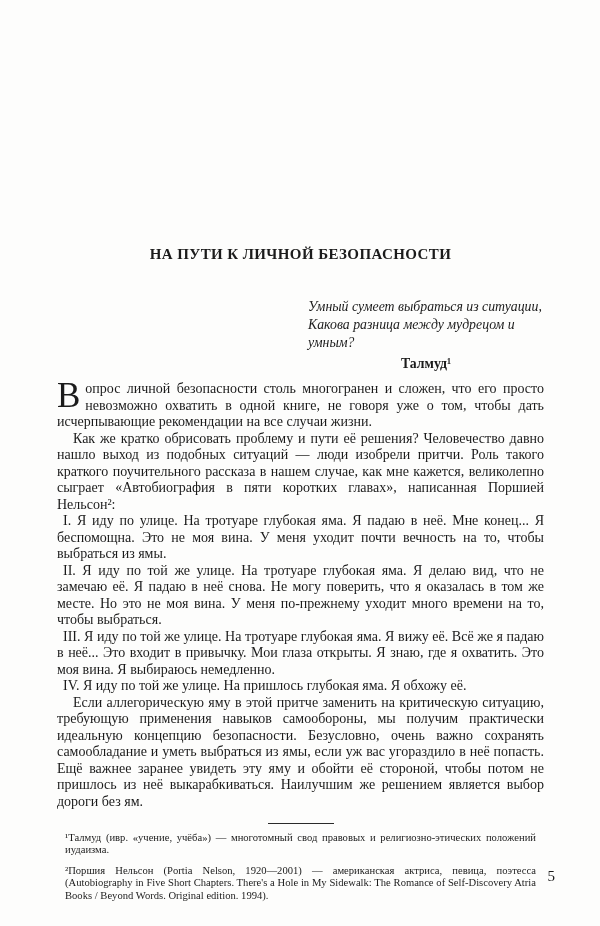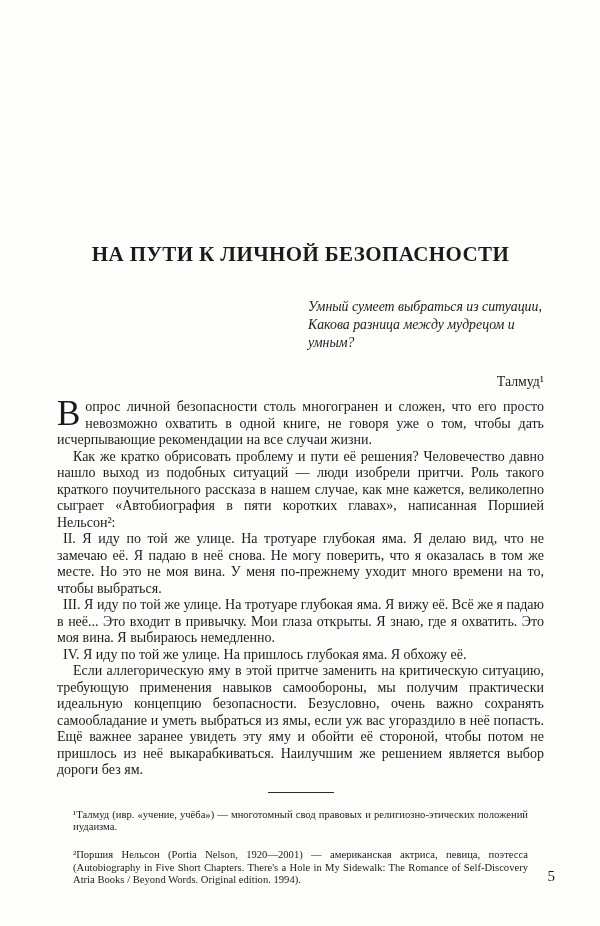--- a/index.html
+++ b/index.html
@@ -12,38 +12,39 @@
     color: #1b1b1b;
   }
   .content {
     position: absolute;
     left: 57px; top: 0;
     width: 487px;
   }
   .chapter-title {
     margin: 241px 0 0 0;
     text-align: center;
-    font-size: 21px;
+    font-size: 15px;
     font-weight: 700;
     letter-spacing: 0.4px;
     line-height: 26px;
   }
   .epigraph {
     margin-top: 31px;
     margin-left: 251px;
     font-style: italic;
     font-size: 13.8px;
     line-height: 18px;
     text-align: left;
   }
   .epigraph-attribution {
-    margin-top: 21px;
+    margin-top: 3px;
     font-style: normal;
-    text-align: right;
+    text-align: center;
     font-size: 13.8px;
+    font-weight: bold;
   }
   .bodytext {
     margin-top: 8px;
     font-size: 14px;
     line-height: 16.5px;
     text-align: justify;
   }
   .para { margin: 0; text-indent: 16px; }
   .para.first { text-indent: 0; }
   .dropcap {
@@ -58,21 +59,21 @@
     width: 66px;
     border: 0;
     border-top: 1.2px solid #2a2a2a;
   }
   .footnotes {
     margin-top: 4px;
     font-size: 10.6px;
     line-height: 12.4px;
     text-align: justify;
   }
-  .footnote { margin: 16px; }
+  .footnote { margin: 8px; }
   .page-number {
     position: absolute;
     top: 868px;
     right: 45px;
     font-size: 15px;
   }
 </style>
 </head>
 <body>
 
@@ -86,20 +87,21 @@
       <div>Какова разница между мудрецом и умным?</div>
       <div class="epigraph-attribution">Талмуд¹</div>
     </div>
 
     <div class="bodytext">
 
       <p class="para first"><span class="dropcap">В</span><span>опрос личной безопасности столь многогранен и сложен, что его просто невозможно охватить в одной книге, не говоря уже о том, чтобы дать исчерпывающие рекомендации на все случаи жизни.</span></p>
 
       <p class="para">Как же кратко обрисовать проблему и пути её решения? Человечество давно нашло выход из подобных ситуаций — люди изобрели притчи. Роль такого краткого поучительного рассказа в нашем случае, как мне кажется, великолепно сыграет «Автобиография в пяти коротких главах», написанная Поршией Нельсон²:</p>
 
+      <p class="parable-item">I. Я иду по улице. На тротуаре глубокая яма. Я падаю в неё. Мне конец... Я беспомощна. Это не моя вина. У меня уходит почти вечность на то, чтобы выбраться из ямы.</p>
       <p class="parable-item">II. Я иду по той же улице. На тротуаре глубокая яма. Я делаю вид, что не замечаю её. Я падаю в неё снова. Не могу поверить, что я оказалась в том же месте. Но это не моя вина. У меня по-прежнему уходит много времени на то, чтобы выбраться.</p>
       <p class="parable-item">III. Я иду по той же улице. На тротуаре глубокая яма. Я вижу её. Всё же я падаю в неё... Это входит в привычку. Мои глаза открыты. Я знаю, где я охватить. Это моя вина. Я выбираюсь немедленно.</p>
       <p class="parable-item">IV. Я иду по той же улице. На пришлось глубокая яма. Я обхожу её.</p>
 
       <p class="para">Если аллегорическую яму в этой притче заменить на критическую ситуацию, требующую применения навыков самообороны, мы получим практически идеальную концепцию безопасности. Безусловно, очень важно сохранять самообладание и уметь выбраться из ямы, если уж вас угораздило в неё попасть. Ещё важнее заранее увидеть эту яму и обойти её стороной, чтобы потом не пришлось из неё выкарабкиваться. Наилучшим же решением является выбор дороги без ям.</p>
     </div>
 
     <hr class="footnote-rule">
 
     <div class="footnotes">

